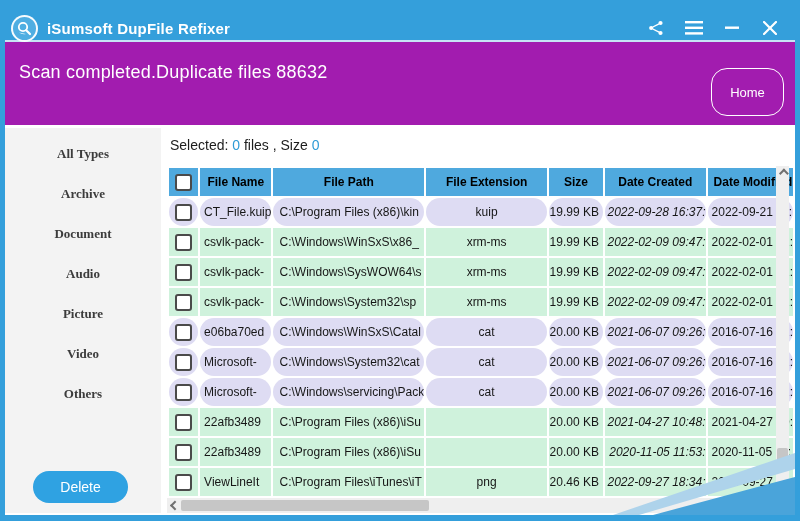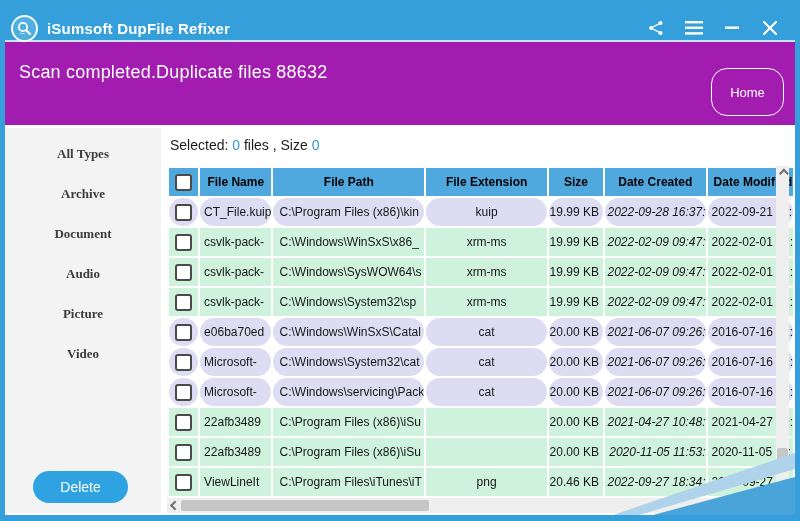--- a/index.html
+++ b/index.html
@@ -129,20 +129,21 @@
   <div class="content">
 
     <div class="sidebar">
       <div class="side-list">
           <div class="side-item">All Types</div>
           <div class="side-item">Archive</div>
           <div class="side-item">Document</div>
           <div class="side-item">Audio</div>
           <div class="side-item">Picture</div>
           <div class="side-item">Video</div>
+          <div class="side-item">Others</div>
         </div>
       <button class="delete-btn">Delete</button>
     </div>
 
     <div class="main">
       <div class="selected-line">
         <span>Selected:</span>
         <span class="num">0</span>
         <span>files , Size</span>
         <span class="num">0</span>

